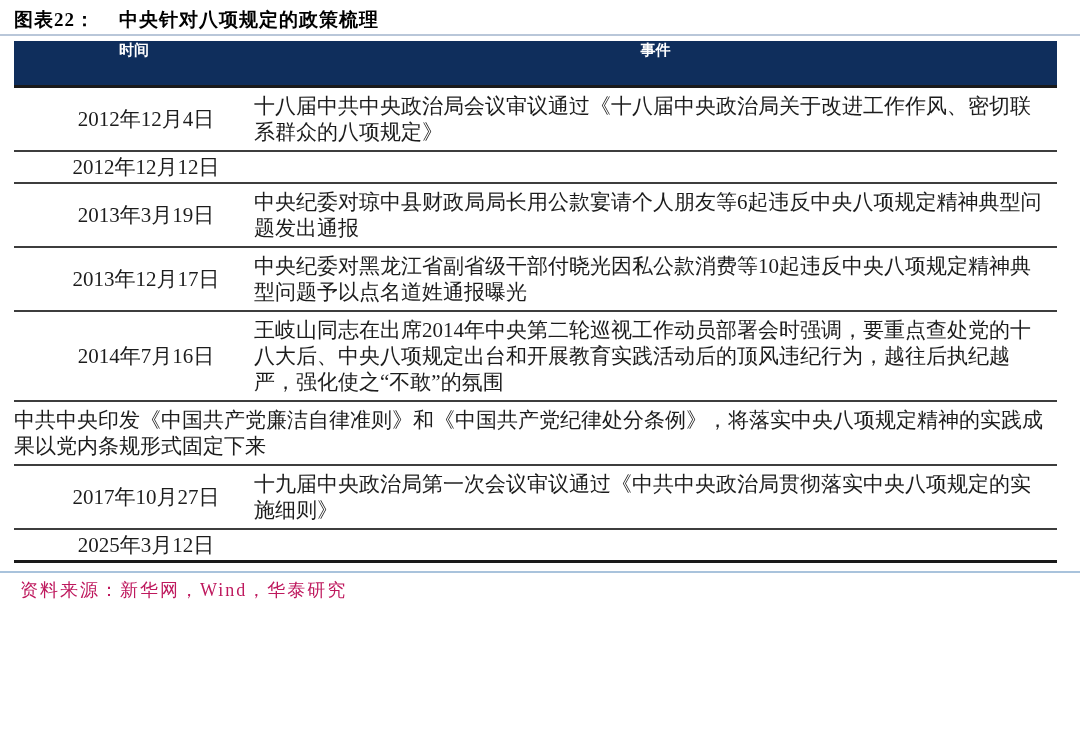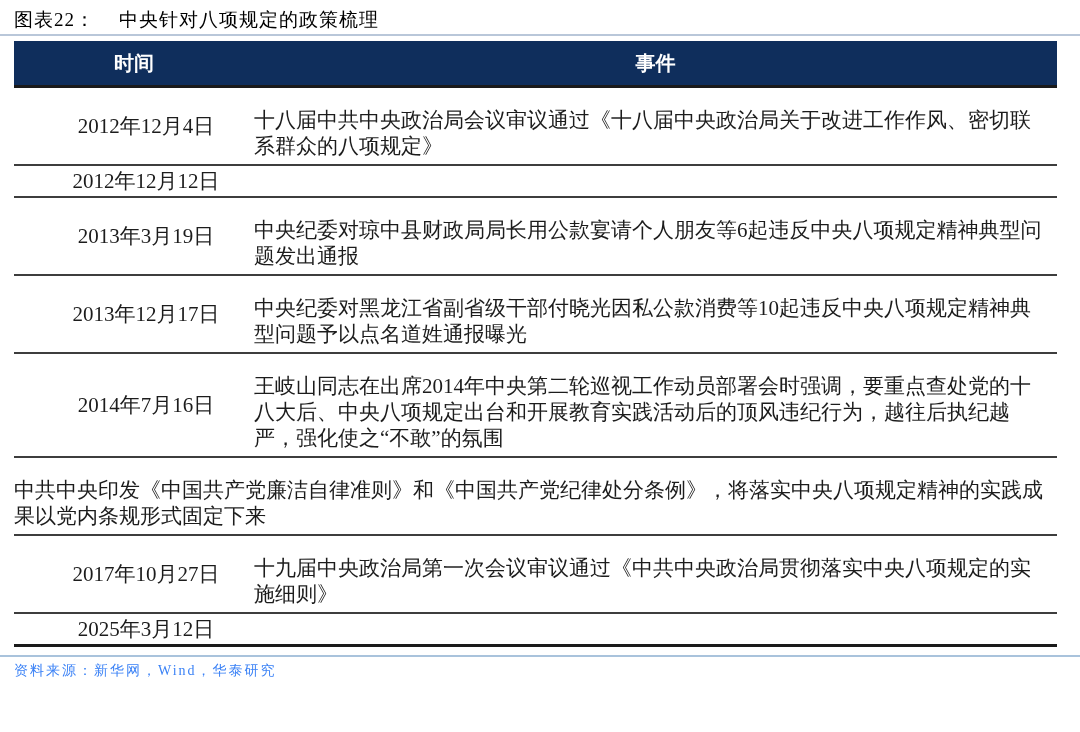--- a/index.html
+++ b/index.html
@@ -7,46 +7,46 @@
   body {
     width:1080px; height:732px;
     font-family:"Liberation Serif","DejaVu Serif",serif;
     color:#1c1c1c;
     position:relative;
     overflow:hidden;
   }
   .figure-title {
     margin:8px 0 0 14px;
     font-size:19px;
-    font-weight:normal;
+    font-weight:bold;
     color:#000000;
     letter-spacing:1px;
     height:24px;
     line-height:24px;
     white-space:nowrap;
   }
   .fig-label { margin-right:24px; }
   .top-rule {
     width:1080px; height:2px;
     background:#b9c7d9;
     margin-top:2px;
   }
   .policy-table {
     width:1043px;
     margin:5px 0 0 14px;
     border-bottom:3px solid #1a1a1a;
   }
   .thead {
     display:flex;
-    align-items:center;
+    align-items:flex-start;
     height:47px;
     background:#0f2e5c;
     color:#ffffff;
     font-weight:bold;
-    font-size:20px;
+    font-size:15px;
     border-bottom:3px solid #1a1a1a;
   }
   .th.time { width:240px; text-align:center; }
   .th.event { flex:1; text-align:center; }
   .tr {
     display:flex;
     align-items:center;
     padding:2px 0;
   }
   .tr + .tr { border-top:2px solid #3d3d3d; }
@@ -54,31 +54,30 @@
   .td.time {
     width:240px;
     text-align:center;
     padding-left:24px;
     flex-shrink:0;
   }
   .td.event {
     flex:1;
     text-align:left;
     padding:3px 12px 3px 0;
-    margin-top:14px;
   }
   .footer-rule {
     width:1080px; height:2px;
     background:#a9c3dc;
     margin-top:8px;
   }
   .source-note {
-    margin:5px 0 0 14px;
-    font-size:14px;
-    color:#3b82f6;
+    margin:5px 0 0 20px;
+    font-size:18px;
+    color:#be185d;
     letter-spacing:2px;
   }
 </style>
 </head>
 <body>
 
 <div class="figure-title">
   <span class="fig-label">图表22：</span><span class="fig-text">中央针对八项规定的政策梳理</span>
 </div>
 

